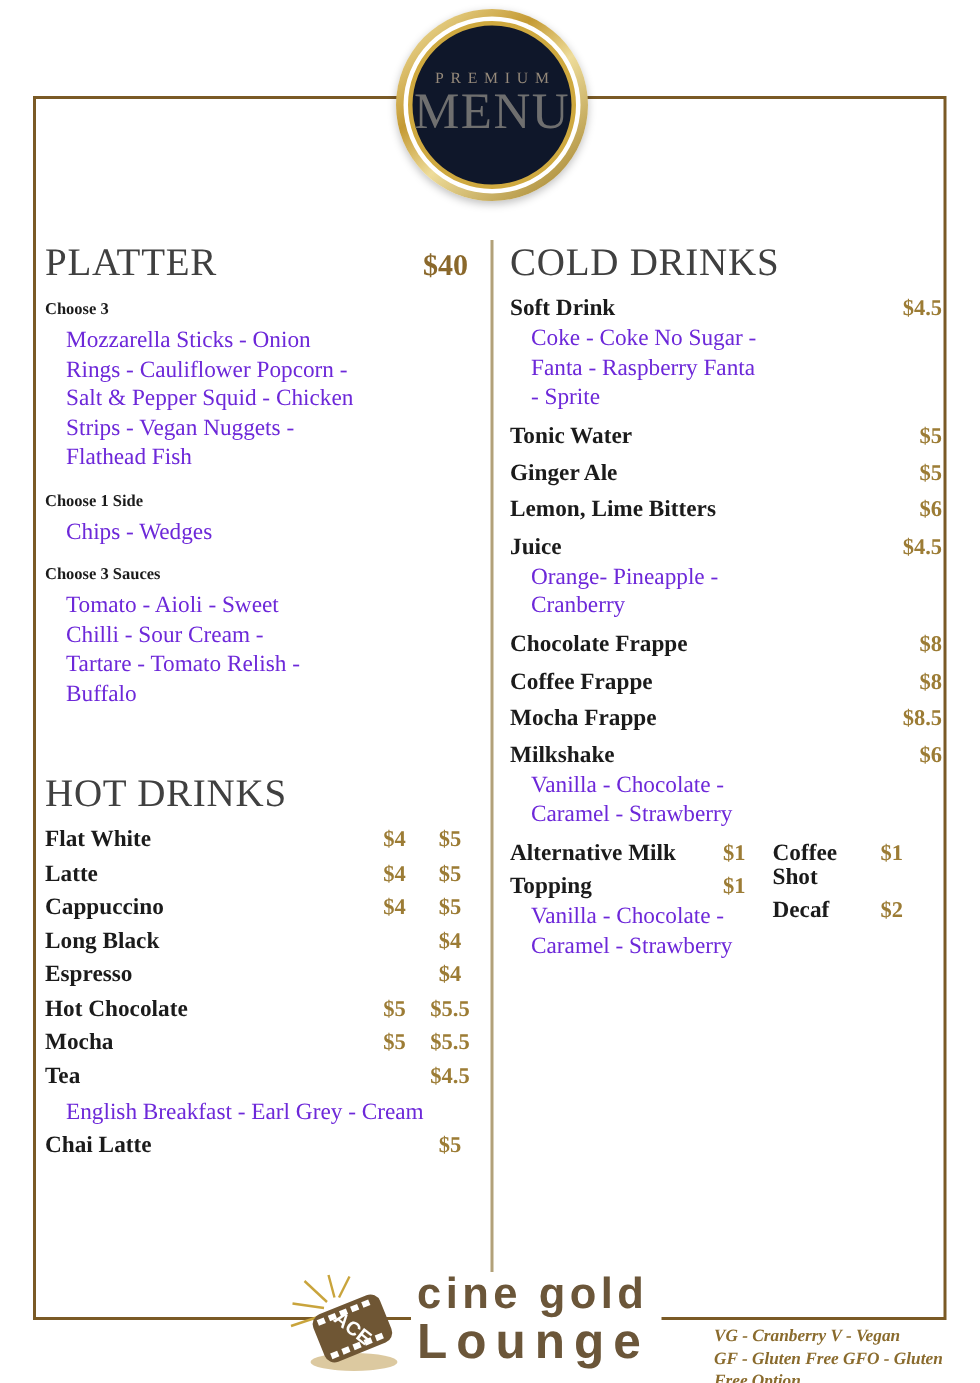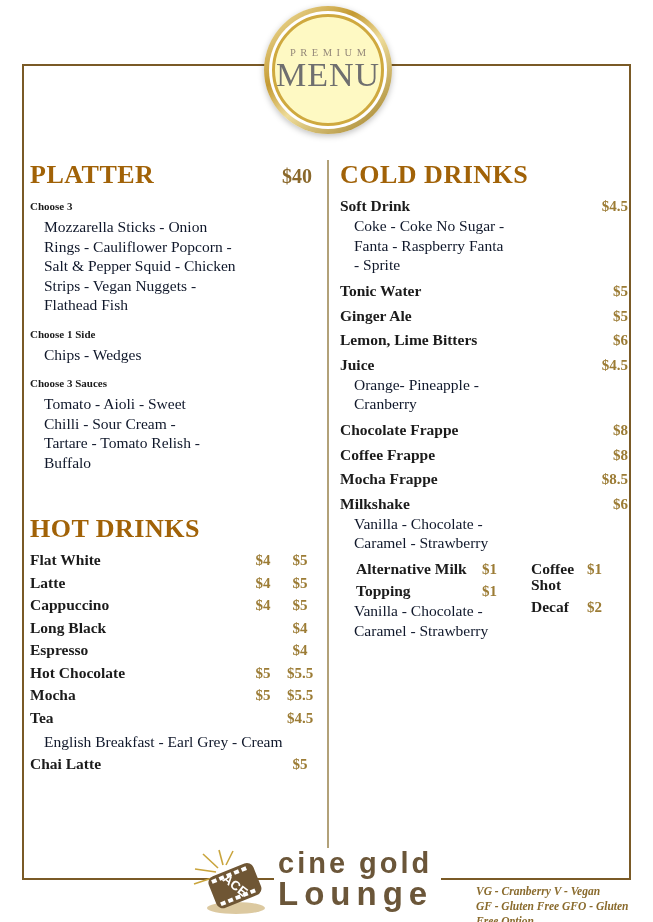--- a/index.html
+++ b/index.html
@@ -14,60 +14,60 @@
   }
   
   .badge {
     position:absolute; left:264px; top:6px; width:128px; height:128px;
     border-radius:50%; padding:5px;
     background:linear-gradient(140deg,#f7eab0 0%,#c49a33 35%,#eedc9a 55%,#9c7a22 100%);
     box-shadow:0 2px 6px rgba(0,0,0,0.25);
   }
   .badge-mid { width:100%; height:100%; border-radius:50%; background:#fff; padding:3px; }
   .badge-inner {
-    width:100%; height:100%; border-radius:50%; background:#fef9c3;
+    width:100%; height:100%; border-radius:50%; background:#0f172a;
     border:3px solid #cfa93f; display:flex; flex-direction:column;
     align-items:center; justify-content:center;
   }
   .badge-top { font-size:10.5px; letter-spacing:4.5px; text-indent:4.5px; color:#95897a; }
   .badge-main { font-size:34px; letter-spacing:1px; color:#6f6f6f; margin-top:-2px; }
   
   .divider { position:absolute; left:327px; top:160px; width:2px; height:688px; background:#b2a179; }
   
   .col { position:absolute; top:160px; width:288px; }
   .col-left  { left:30px; }
   .col-right { left:340px; }
   .sec-head { display:flex; justify-content:space-between; align-items:baseline;
               height:30px; margin-bottom:8px; padding-right:6px; }
-  .sec-title { font-size:26px; font-weight:bold; color:#a16207; letter-spacing:0.5px; }
+  .sec-title { font-size:26px; font-weight:normal; color:#404040; letter-spacing:0.5px; }
   .sec-price { font-size:20px; font-weight:bold; color:#8a682b; }
   .gold { color:#9c7c35; font-weight:bold; font-size:15px; }
   .g-label { font-size:11px; font-weight:bold; line-height:16px; margin-bottom:3px; color:#1b1b1b; }
   .sub { font-size:15.5px; line-height:19.5px; padding-left:14px; white-space:pre-line;
-         color:#0f172a; margin-top:2px; }
+         color:#6d28d9; margin-top:2px; }
   .group { margin-bottom:11px; }
   .hot-head { margin-top:42px; }
   
   .hd-row { display:flex; align-items:baseline; line-height:16px; margin-bottom:6.5px; }
   .hd-name { flex:1; font-size:15.5px; font-weight:bold; color:#1b1b1b; }
   .hd-p1 { width:38px; text-align:center; }
   .hd-p2 { width:36px; text-align:center; }
   .hd-sub { margin-bottom:4px; }
   
   .cd-item { margin-bottom:8.5px; }
   .cd-row { display:flex; align-items:center; line-height:16px;gap:32px; }
   .cd-name { flex:1; font-size:15.5px; font-weight:bold; color:#1b1b1b; }
   .cd-price { min-width:34px; text-align:right; }
   .addons-head { margin-top:58px; }
   .addons-grid { display:flex; }
   .ao-left { width:170px; }
   .ao-right { width:100px; margin-left:5px; }
   .ao-item { margin-bottom:6px; }
   .ao-row { display:flex; align-items:baseline; line-height:16px; }
-  .ao-name { flex:1; font-size:15.5px; font-weight:bold; color:#1b1b1b;margin-left:16px; }
+  .ao-name { flex:1; font-size:15.5px; font-weight:bold; color:#1b1b1b; }
   .ao-price { width:28px; text-align:left; }
   .ao-right .ao-row { margin-bottom:6px; }
   
   .footer-logo { position:absolute; left:192px; top:848px; display:flex; align-items:flex-start; }
   .logo-text { background:#fff; padding:0 8px 2px 4px; color:#6b5639;
                font-family:"Liberation Sans", sans-serif; font-weight:bold; }
   .logo-line1 { font-size:29px; letter-spacing:3px; line-height:30px; }
   .logo-line2 { font-size:33px; letter-spacing:6px; line-height:32px; }
   .diet-key { position:absolute; left:476px; top:884px; font-size:11.5px; font-style:italic;
               font-weight:bold; color:#8a6b2d; line-height:15px; }

